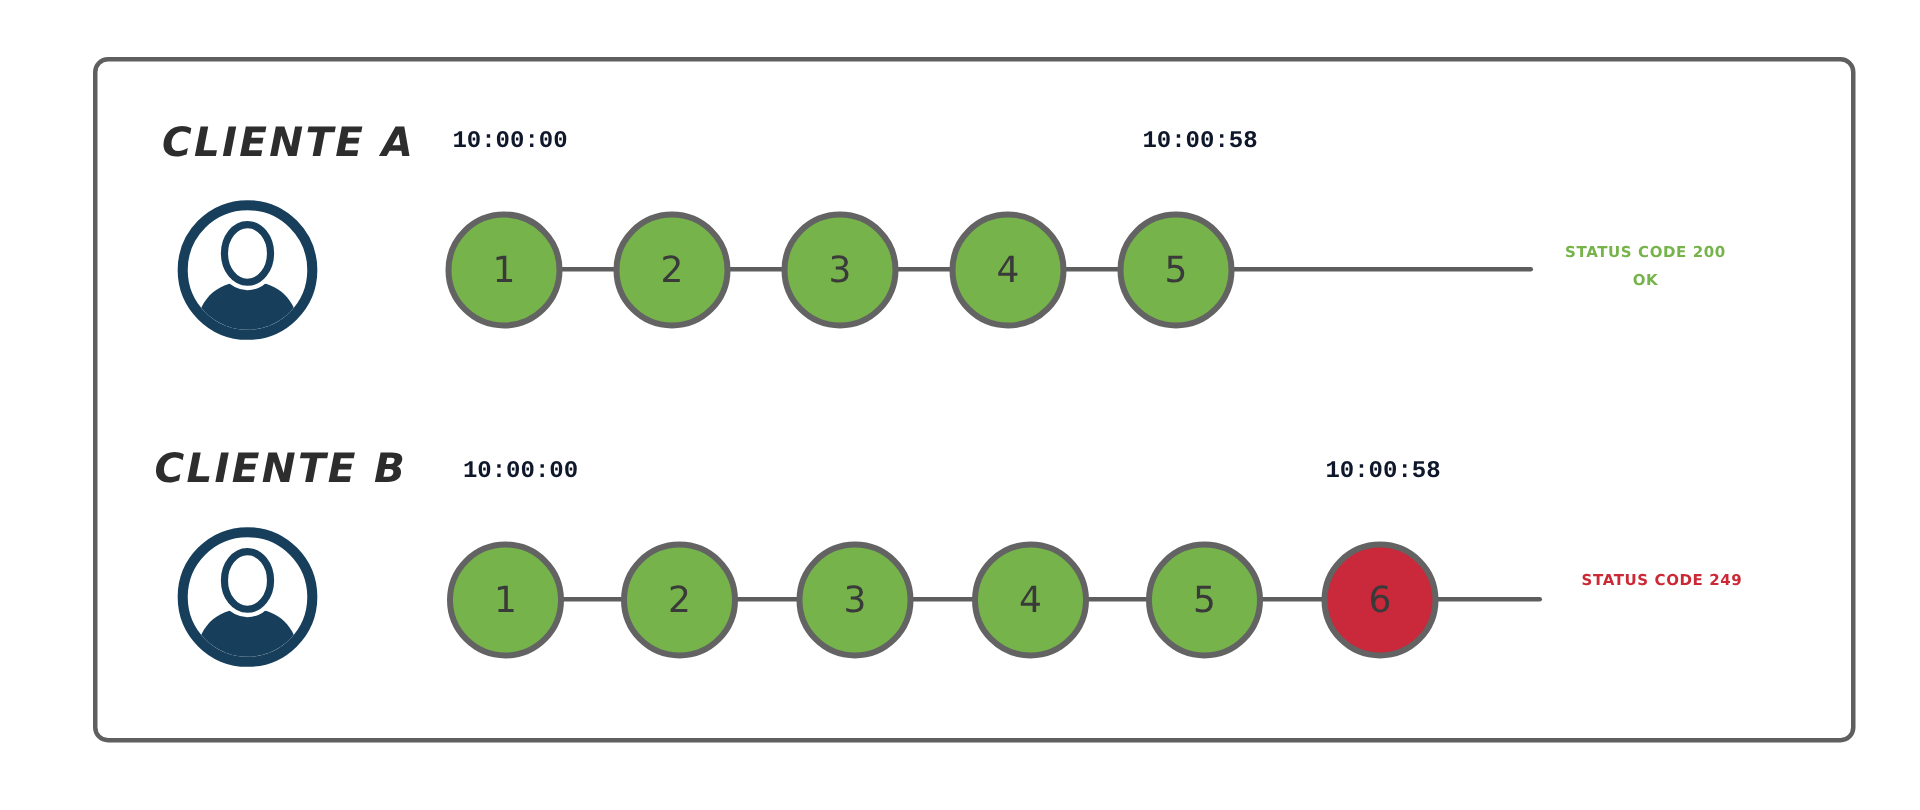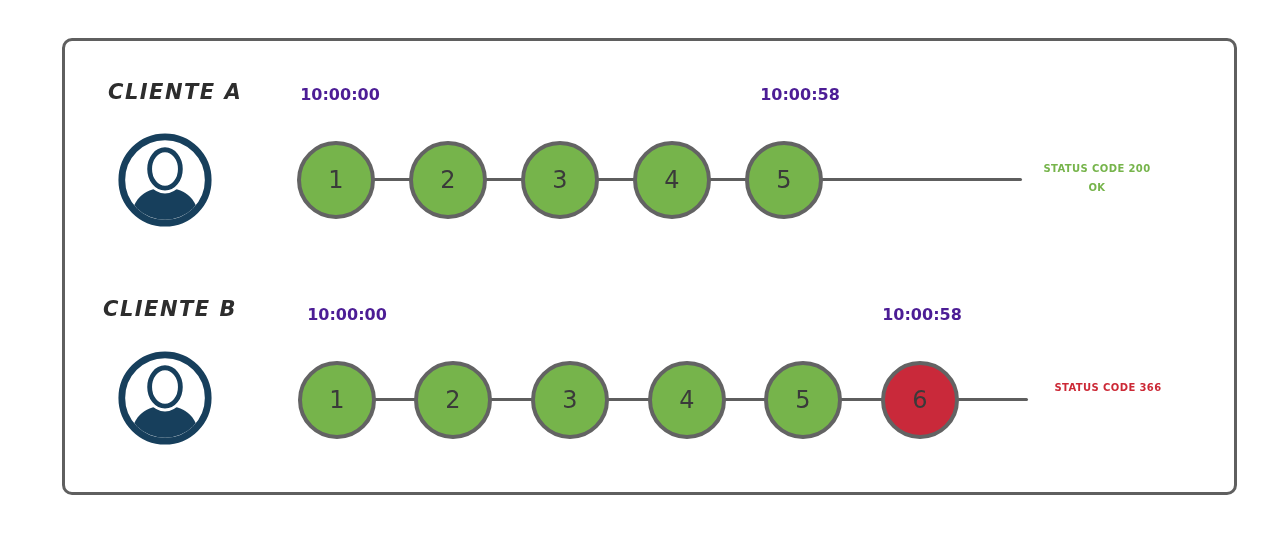--- a/index.html
+++ b/index.html
@@ -21,40 +21,41 @@
     top: 38px;
     width: 1175px;
     height: 457px;
     border: 3px solid #5f5f5f;
     border-radius: 10px;
     background: #ffffff;
     box-sizing: border-box;
   }
   .client-label {
     position: absolute;
-    font-size: 21px;
+    font-size: 27px;
     font-weight: 700;
     font-style: italic;
     letter-spacing: 1.5px;
     color: #2d2d2d;
     white-space: nowrap;
   }
   .avatar {
     position: absolute;
     width: 96px;
     height: 96px;
   }
   .timestamp {
     position: absolute;
     width: 96px;
     text-align: center;
     font-size: 16px;
     font-weight: 700;
-    color: #4c1d95;
+    color: #0f172a;
     white-space: nowrap;
+    font-family: Liberation Mono, monospace;
   }
   .tl-line {
     position: absolute;
     height: 3px;
     background: #5e5e5e;
     border-radius: 2px;
   }
   .node {
     position: absolute;
     width: 70px;
@@ -165,16 +166,16 @@
     <span>4</span>
   </div>
   <div class="node node-green" style="left:764px; top:361px;">
     <span>5</span>
   </div>
   <div class="node node-red" style="left:881px; top:361px;">
     <span>6</span>
   </div>
 
   <div class="status status-red" style="left:1028px; top:378px; width:160px;">
-    <div>STATUS CODE 366</div>
+    <div>STATUS CODE 249</div>
   </div>
 
 </div>
 
 </body></html>

